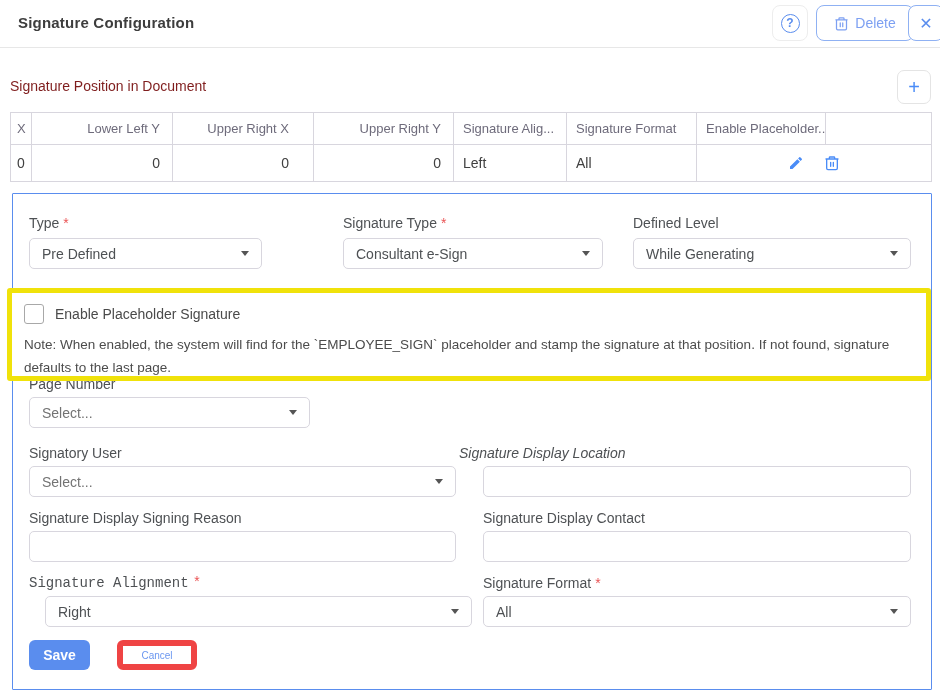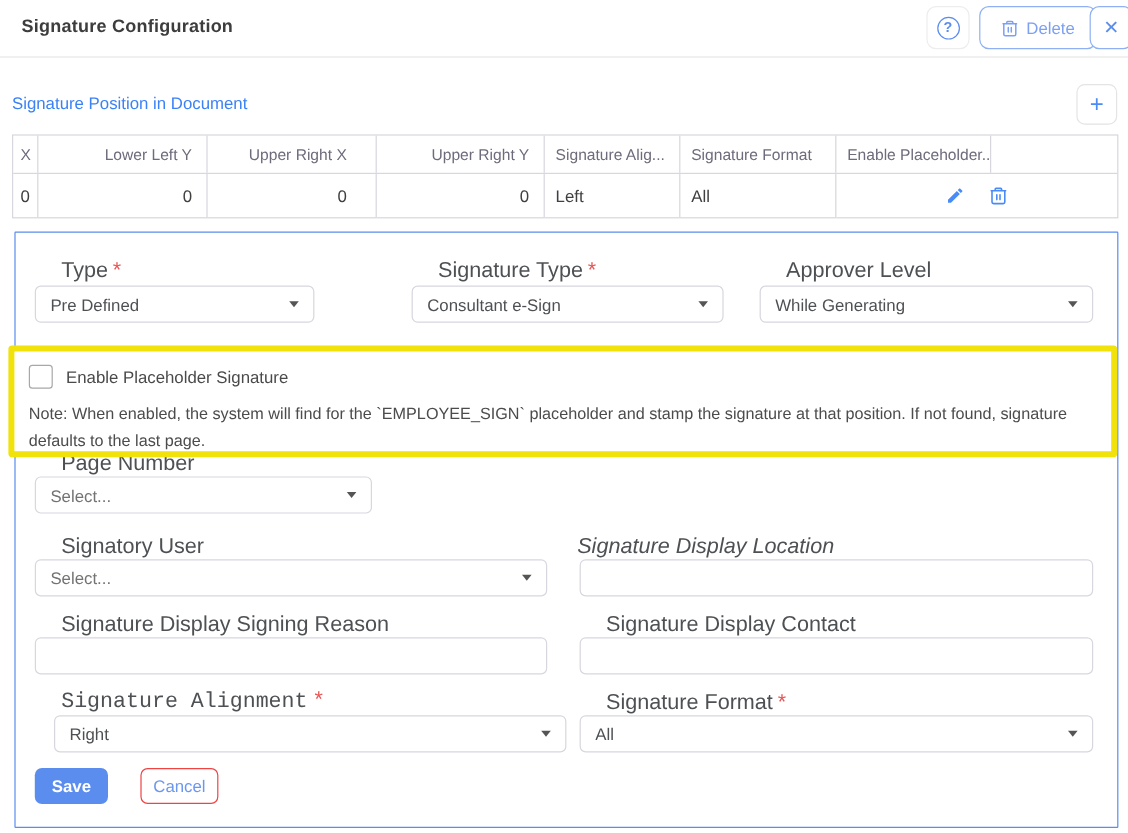--- a/index.html
+++ b/index.html
@@ -30,21 +30,21 @@
   }
   .delete-btn {
     position: absolute; left: 816px; top: 5px; height: 36px; width: 98px;
     background: #fff; border: 1px solid #8fb1f3; border-radius: 8px;
     display: flex; align-items: center; justify-content: center; gap: 6px;
     color: #7da0f2; font-size: 14px; font-family: inherit; cursor: pointer;
   }
   .close-btn { left: 908px; border-color: #8fb1f3; }
   .close-x { color: #5a8dee; font-size: 16px; font-weight: 400; }
   
-  .section-title { position: absolute; left: 10px; top: 78px; font-size: 14px; color: #3b82f6; }
+  .section-title { position: absolute; left: 10px; top: 78px; font-size: 14px; color: #7f1d1d; }
   .add-btn {
     position: absolute; left: 897px; top: 70px; width: 34px; height: 34px;
     background: #fff; border: 1px solid #e4e4e4; border-radius: 7px;
     color: #4a8cf7; font-size: 20px; font-weight: 400; line-height: 1;
     display: flex; align-items: center; justify-content: center; cursor: pointer;
   }
   
   .table { position: absolute; left: 10px; top: 112px; width: 922px; border: 1px solid #d8d6de; }
   .tr { display: flex; align-items: stretch; }
   .th-row { height: 32px; border-bottom: 1px solid #d8d6de; }
@@ -63,21 +63,21 @@
   .c4 { width: 113px; padding-left: 9px; }
   .c5 { width: 130px; padding-left: 9px; }
   .c6 { width: 129px; padding-left: 9px; }
   .c7 { justify-content: center; gap: 20px; }
   .row-icon { width: 16px; height: 16px; color: #4a8cf7; cursor: pointer; display: block; }
   
   .panel {
     position: absolute; left: 12px; top: 193px; width: 920px; height: 497px;
     border: 1.5px solid #5a8dee; border-radius: 1px; background: #fff;
   }
-  .flabel { position: absolute; font-size: 18px; color: #4e5154; height: 16px; white-space: nowrap; margin-left: 22px; }
+  .flabel { position: absolute; font-size: 14px; color: #4e5154; height: 16px; white-space: nowrap; }
   .req { color: #ea5455; margin-left: 4px; }
   .selectbox {
     position: absolute; height: 31px; background: #fff;
     border: 1px solid #d8d6de; border-radius: 5px;
     display: flex; align-items: center; padding: 0 12px;
     font-size: 14px; color: #4e5154; cursor: pointer;
   }
   .selectbox .val { flex: 1; overflow: hidden; white-space: nowrap; }
   .selectbox .ph { color: #737373; }
   .caret {
@@ -100,23 +100,23 @@
   .checkbox { width: 20px; height: 20px; border: 1px solid #a8a8a8; border-radius: 3px; background: #fff; cursor: pointer; flex: none; }
   .cb-label { font-size: 14px; color: #4a4a4a; }
   .note { margin-top: 9px; font-size: 13.5px; line-height: 23px; color: #4c4c4c; max-width: 892px; }
   
   .save-btn {
     position: absolute; left: 16px; top: 446px; width: 61px; height: 30px;
     background: #5a8dee; border: none; border-radius: 6px;
     color: #fff; font-size: 14px; font-weight: 600; font-family: inherit; cursor: pointer;
   }
   .cancel-btn {
-    position: absolute; left: 104px; top: 446px; width: 65px; height: 30px;
-    background: #fff; border: 1px solid #ef4444; border-radius: 6px;
-    color: #6b97f0; font-size: 14px; font-family: inherit; cursor: pointer;
+    position: absolute; left: 104px; top: 446px; width: 80px; height: 30px;
+    background: #fff; border: 6px solid #ef4444; border-radius: 6px;
+    color: #6b97f0; font-size: 10px; font-family: inherit; cursor: pointer;
   }
 </style>
 </head>
 <body>
 
 <div class="title">Signature Configuration</div>
 
 <button class="icon-btn help-btn">
   <span class="help-circle">?</span>
 </button>
@@ -181,21 +181,21 @@
 
   <div class="flabel" style="left:330px;top:21px;">
     <span>Signature Type</span><span class="req">*</span>
   </div>
   <div class="selectbox" style="left:330px;top:44px;width:260px;">
     <span class="val">Consultant e-Sign</span>
     <span class="caret"></span>
   </div>
 
   <div class="flabel" style="left:620px;top:21px;">
-    <span>Approver Level</span>
+    <span>Defined Level</span>
   </div>
   <div class="selectbox" style="left:620px;top:44px;width:278px;">
     <span class="val">While Generating</span>
     <span class="caret"></span>
   </div>
 
   <div class="flabel" style="left:16px;top:182px;">
     <span>Page Number</span>
   </div>
   <div class="selectbox" style="left:16px;top:203px;width:281px;">

